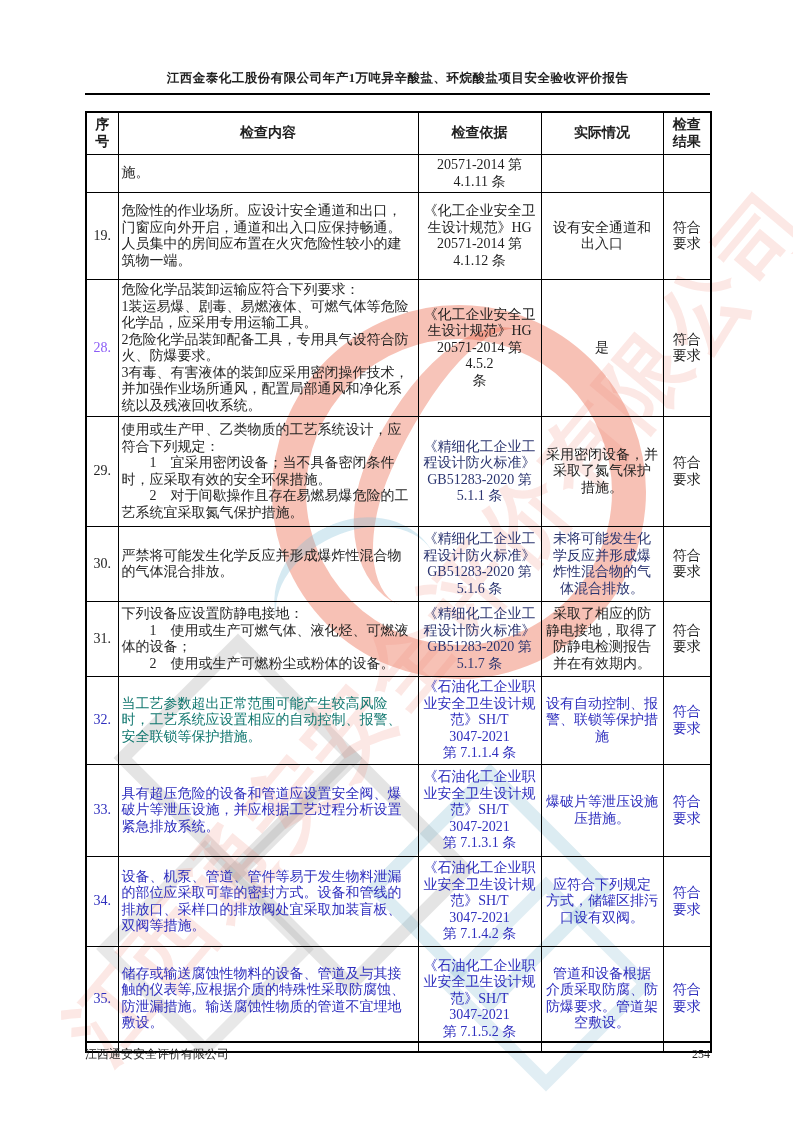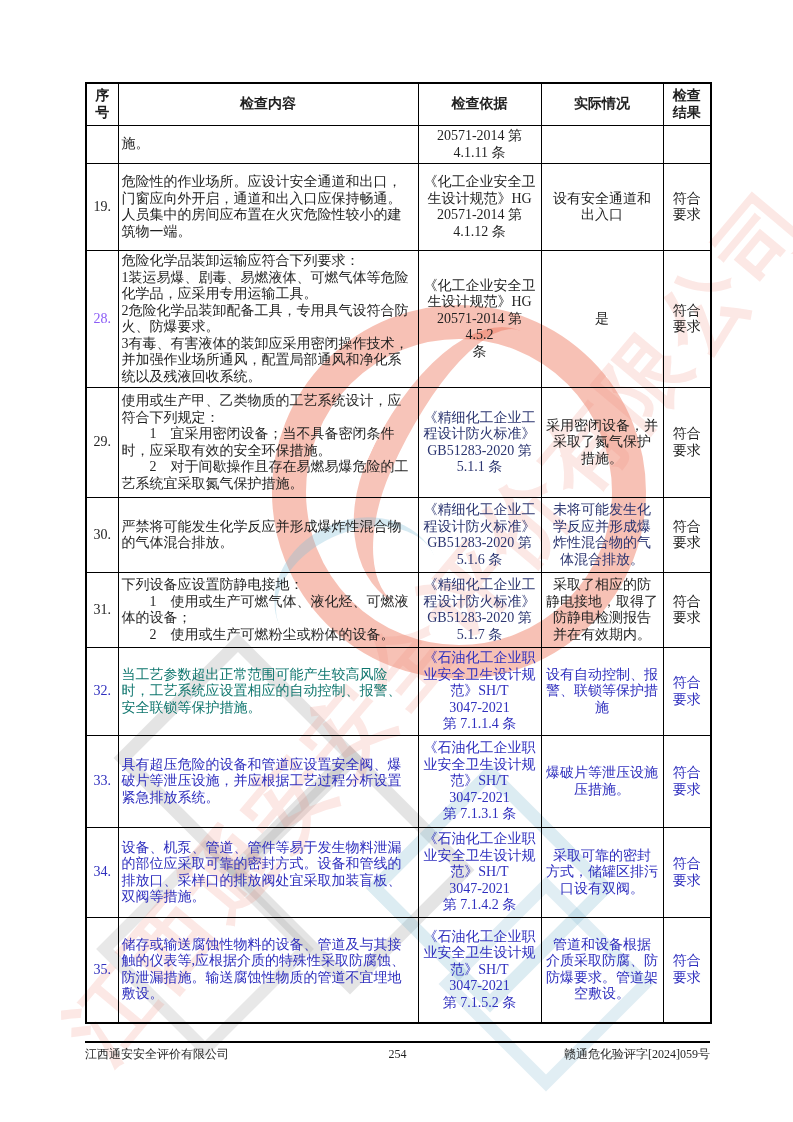--- a/index.html
+++ b/index.html
@@ -87,20 +87,21 @@
     <div class="wm-arc"></div>
     <div class="wm-diamond wm-d1"></div>
     <div class="wm-diamond wm-d2"></div>
     <div class="wm-diamond wm-d3"></div>
     <div class="wm-diamond wm-b1"></div>
     <div class="wm-diamond wm-b2"></div>
     <div class="wm-diag">江西通安安全评价有限公司</div>
   </div>
 
   <div class="content">
+    <div class="doc-header">江西金泰化工股份有限公司年产1万吨异辛酸盐、环烷酸盐项目安全验收评价报告</div>
 
     <table class="check-table">
       <colgroup>
         <col style="width:32px">
         <col style="width:300px">
         <col style="width:123px">
         <col style="width:122px">
         <col style="width:48px">
       </colgroup>
       <thead>
@@ -220,21 +221,21 @@
 要求</td>
           </tr>
           <tr style="height: 90px;">
             <td class="col-no" style="color: rgb(47, 47, 190);">34.</td>
             <td class="col-content" style="color: rgb(47, 47, 190);">设备、机泵、管道、管件等易于发生物料泄漏的部位应采取可靠的密封方式。设备和管线的排放口、采样口的排放阀处宜采取加装盲板、双阀等措施。</td>
             <td class="col-basis" style="color: rgb(47, 47, 190);">《石油化工企业职
 业安全卫生设计规
 范》SH/T
 3047-2021
 第 7.1.4.2 条</td>
-            <td class="col-actual" style="color: rgb(47, 47, 190);">采取可靠的密封
+            <td class="col-actual" style="color: rgb(47, 47, 190);">应符合下列规定
 方式，储罐区排污
 口设有双阀。</td>
             <td class="col-result" style="color: rgb(47, 47, 190);">符合
 要求</td>
           </tr>
           <tr style="height: 105px;">
             <td class="col-no" style="color: rgb(47, 47, 190);">35.</td>
             <td class="col-content" style="color: rgb(47, 47, 190);">储存或输送腐蚀性物料的设备、管道及与其接触的仪表等,应根据介质的特殊性采取防腐蚀、防泄漏措施。输送腐蚀性物质的管道不宜埋地敷设。</td>
             <td class="col-basis" style="color: rgb(47, 47, 190);">《石油化工企业职
 业安全卫生设计规
@@ -248,16 +249,15 @@
             <td class="col-result" style="color: rgb(47, 47, 190);">符合
 要求</td>
           </tr>
         </tbody>
     </table>
   </div>
 
   <div class="doc-footer">
     <span class="f-left">江西通安安全评价有限公司</span>
     <span class="f-center">254</span>
-    <span class="f-right">赣通危化验评字[2024]059号</span>
   </div>
 
 </div>
 
 </body></html>

